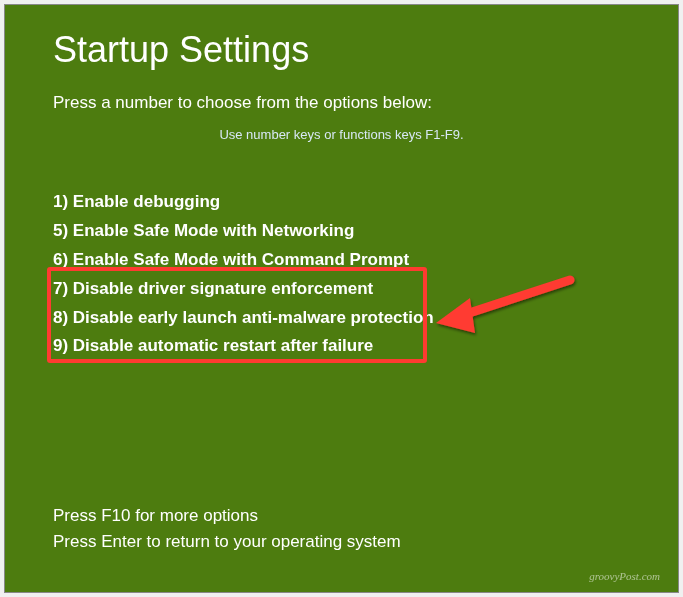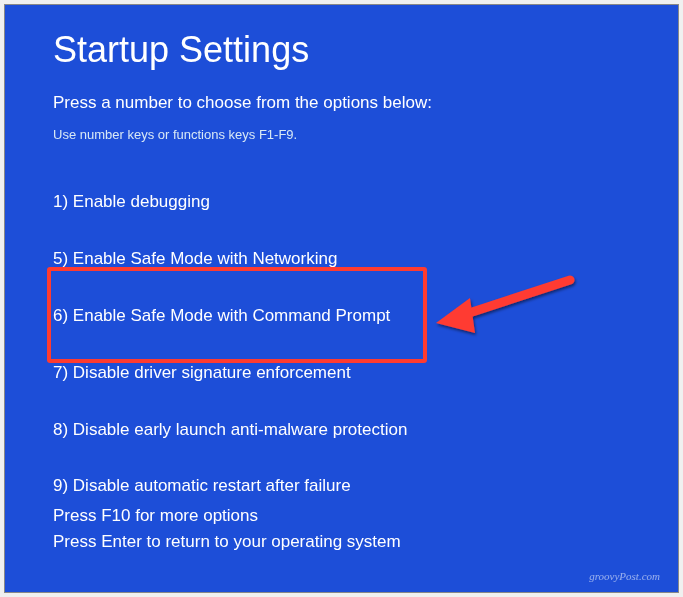--- a/index.html
+++ b/index.html
@@ -13,21 +13,21 @@
       background: #f0f0f0;
       font-family: "Segoe UI", Arial, sans-serif;
       position: relative;
     }
     .frame {
       position: absolute;
       top: 4px;
       left: 4px;
       width: 675px;
       height: 589px;
-      background: #1d4ed8;
+      background: #4d7c0f;
       border: 1px solid #888;
     }
     .content {
       padding: 24px 48px 20px 48px;
       color: #ffffff;
     }
     .title {
       font-size: 36px;
       font-weight: 300;
       margin-bottom: 22px;
@@ -35,29 +35,29 @@
     .subtitle {
       font-size: 17px;
       font-weight: 400;
       margin-bottom: 14px;
     }
     .hint {
       font-size: 13px;
       font-weight: 300;
       margin-bottom: 46px;
       color: #d8e8f5;
+      text-align: center;
     }
     .options {
       list-style: none;
     }
     .option {
       font-size: 17px;
-      font-weight: 400;
+      font-weight: 700;
       line-height: 1.7;
-      margin-top: 28px;
     }
     .highlight {
       position: absolute;
       border: 4px solid #ff3b30;
       border-radius: 3px;
       left: 42px;
       top: 262px;
       width: 380px;
       height: 96px;
       pointer-events: none;

